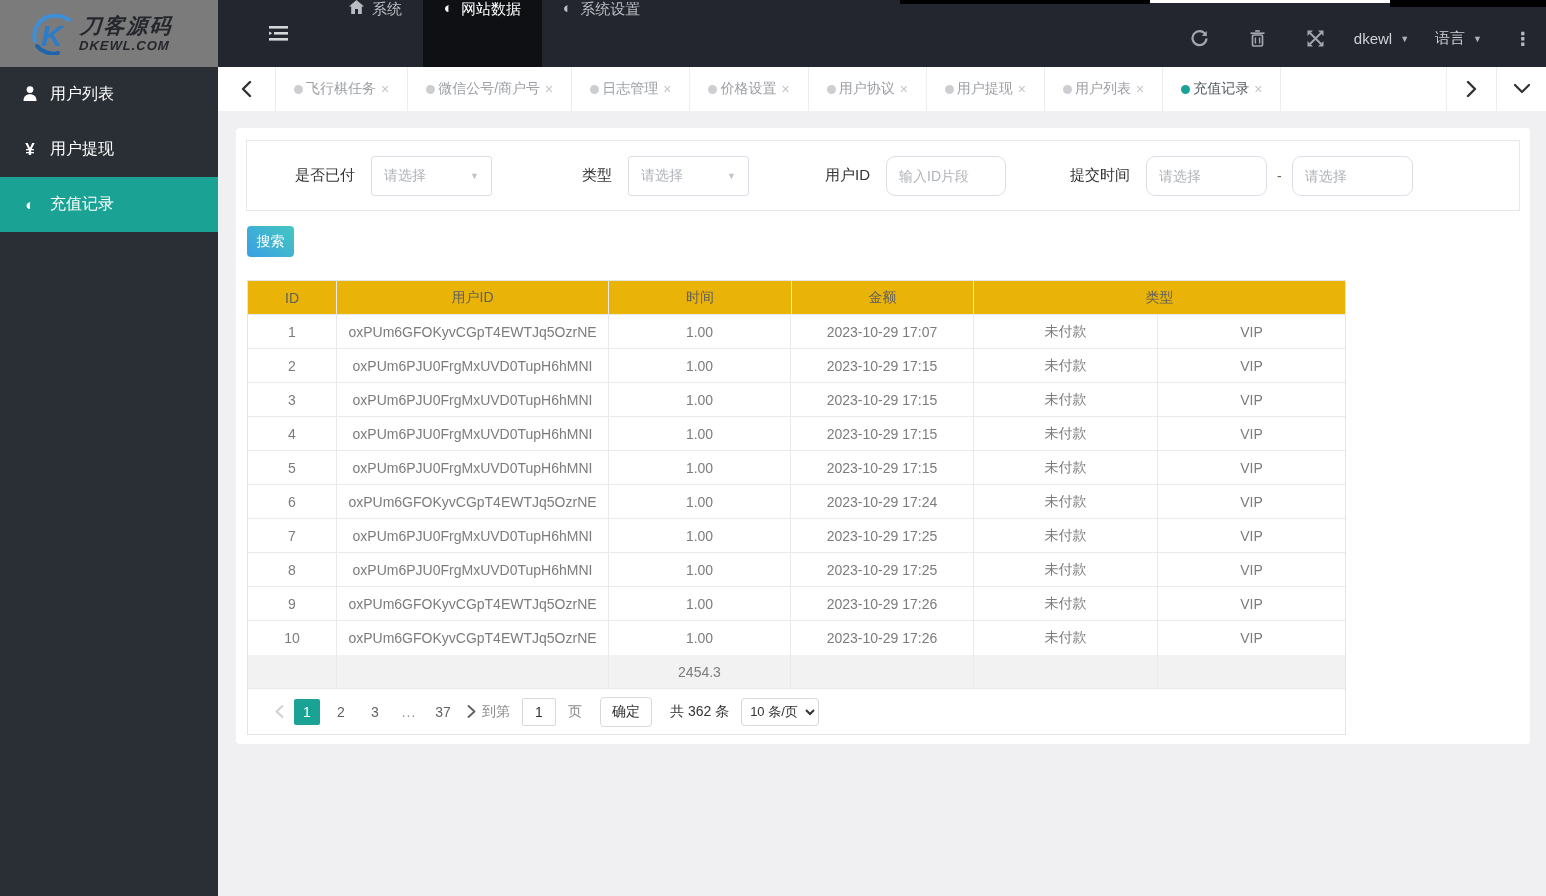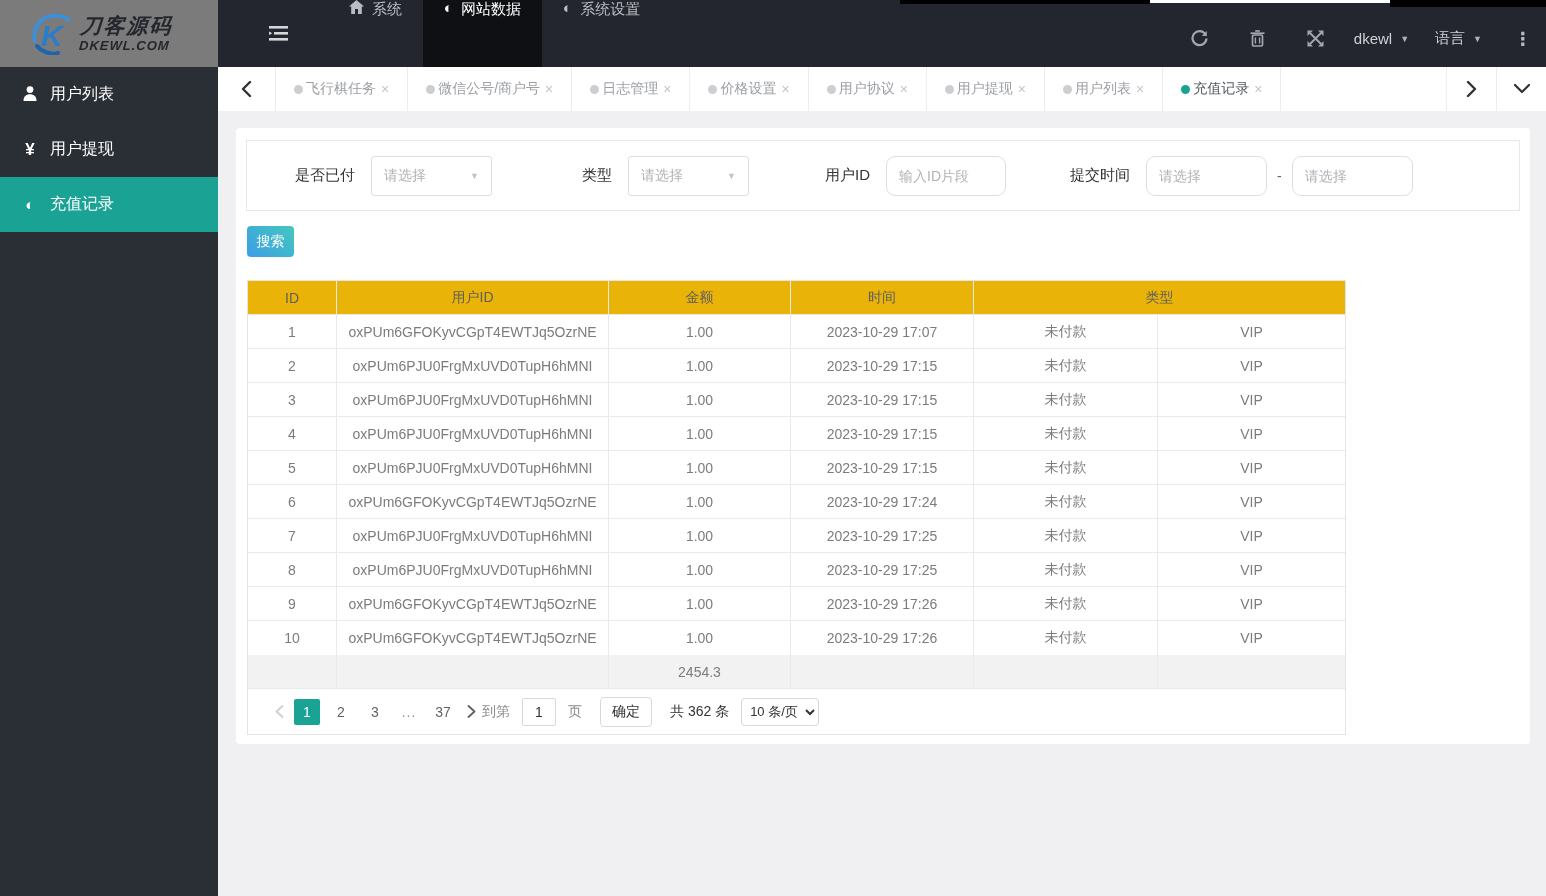--- a/index.html
+++ b/index.html
@@ -318,22 +318,22 @@
         <input class="finput" style="width: 121px;" placeholder="请选择">
       </div>
     </div>
 
     <button class="search-btn">搜索</button>
 
     <div class="datatable">
       <div class="trow thead">
         <div class="cell c0">ID</div>
         <div class="cell c1">用户ID</div>
+        <div class="cell c3">时间</div>
         <div class="cell c2">金额</div>
-        <div class="cell c3">时间</div>
         <div class="cell c5">类型</div>
       </div>
 
       <div class="tbody">
   <div class="trow">
     <div class="cell c0">1</div>
     <div class="cell c1">oxPUm6GFOKyvCGpT4EWTJq5OzrNE</div>
     <div class="cell c2">1.00</div>
     <div class="cell c3">2023-10-29 17:07</div>
     <div class="cell c4">未付款</div>

